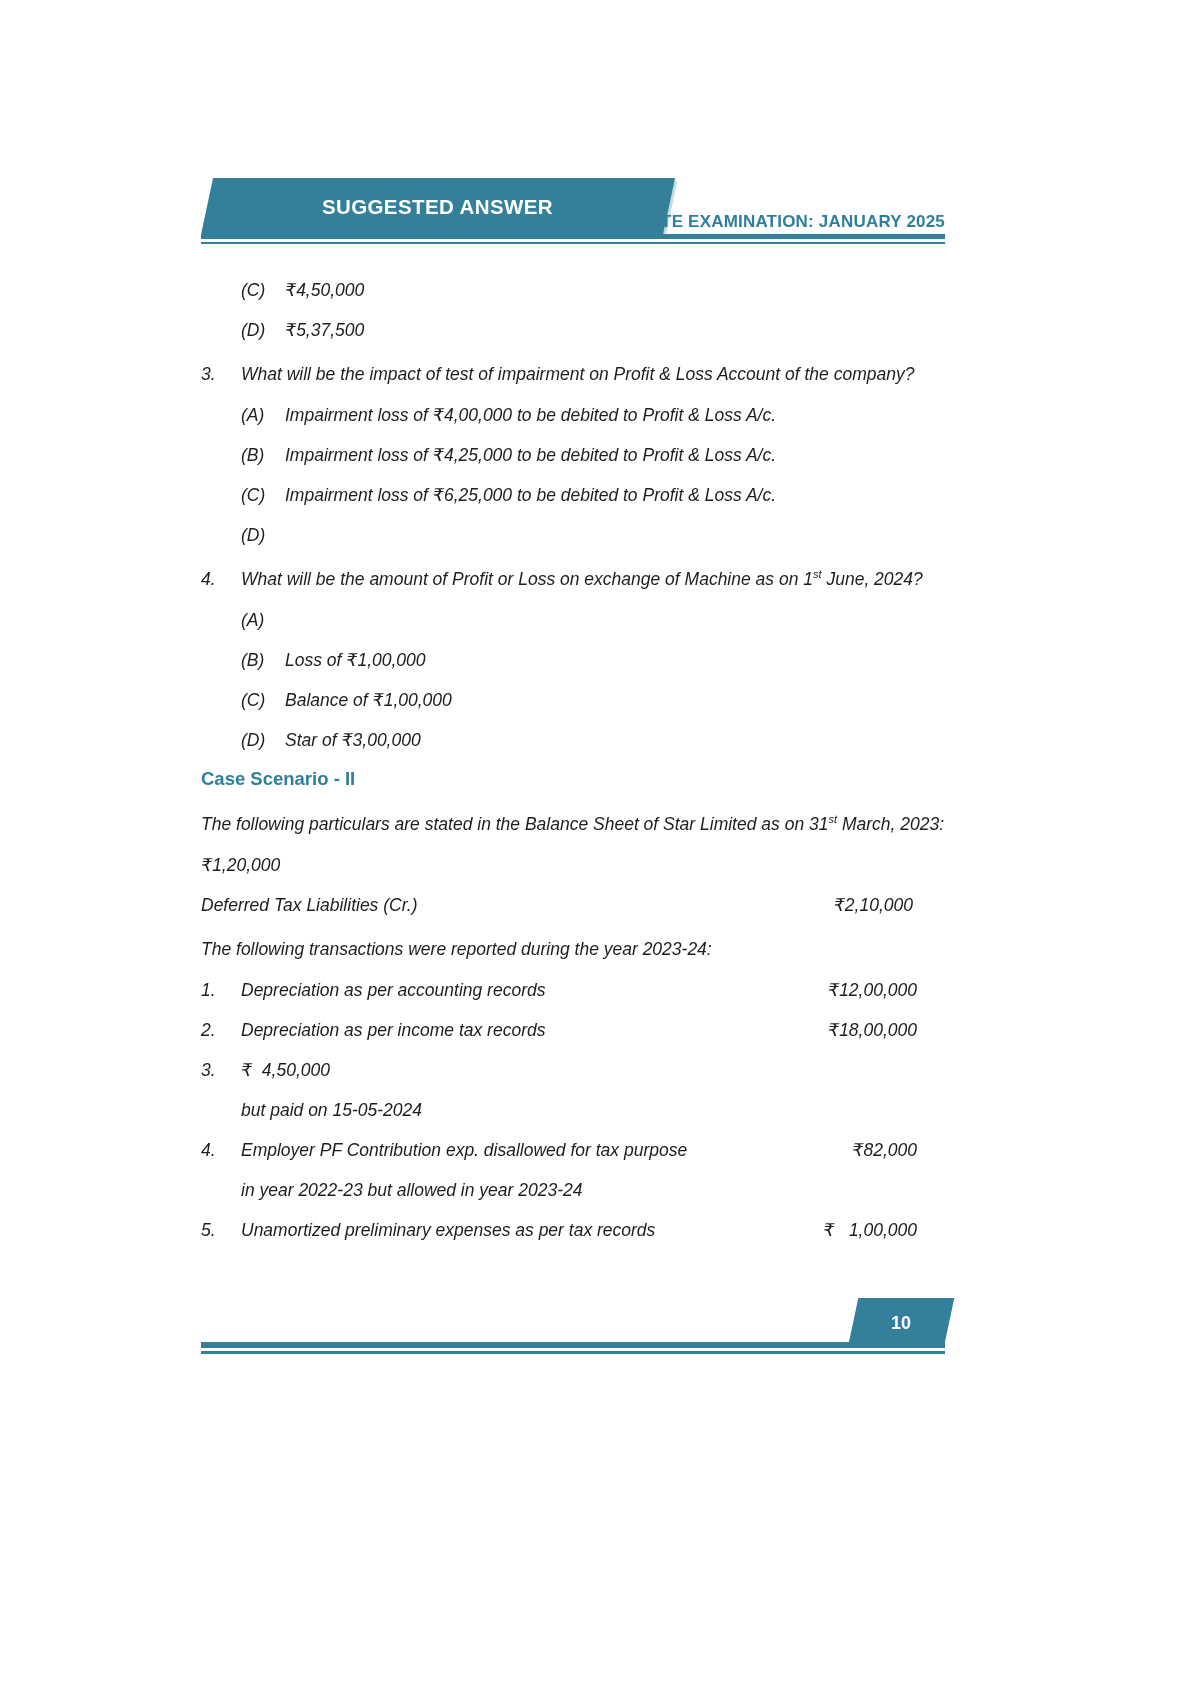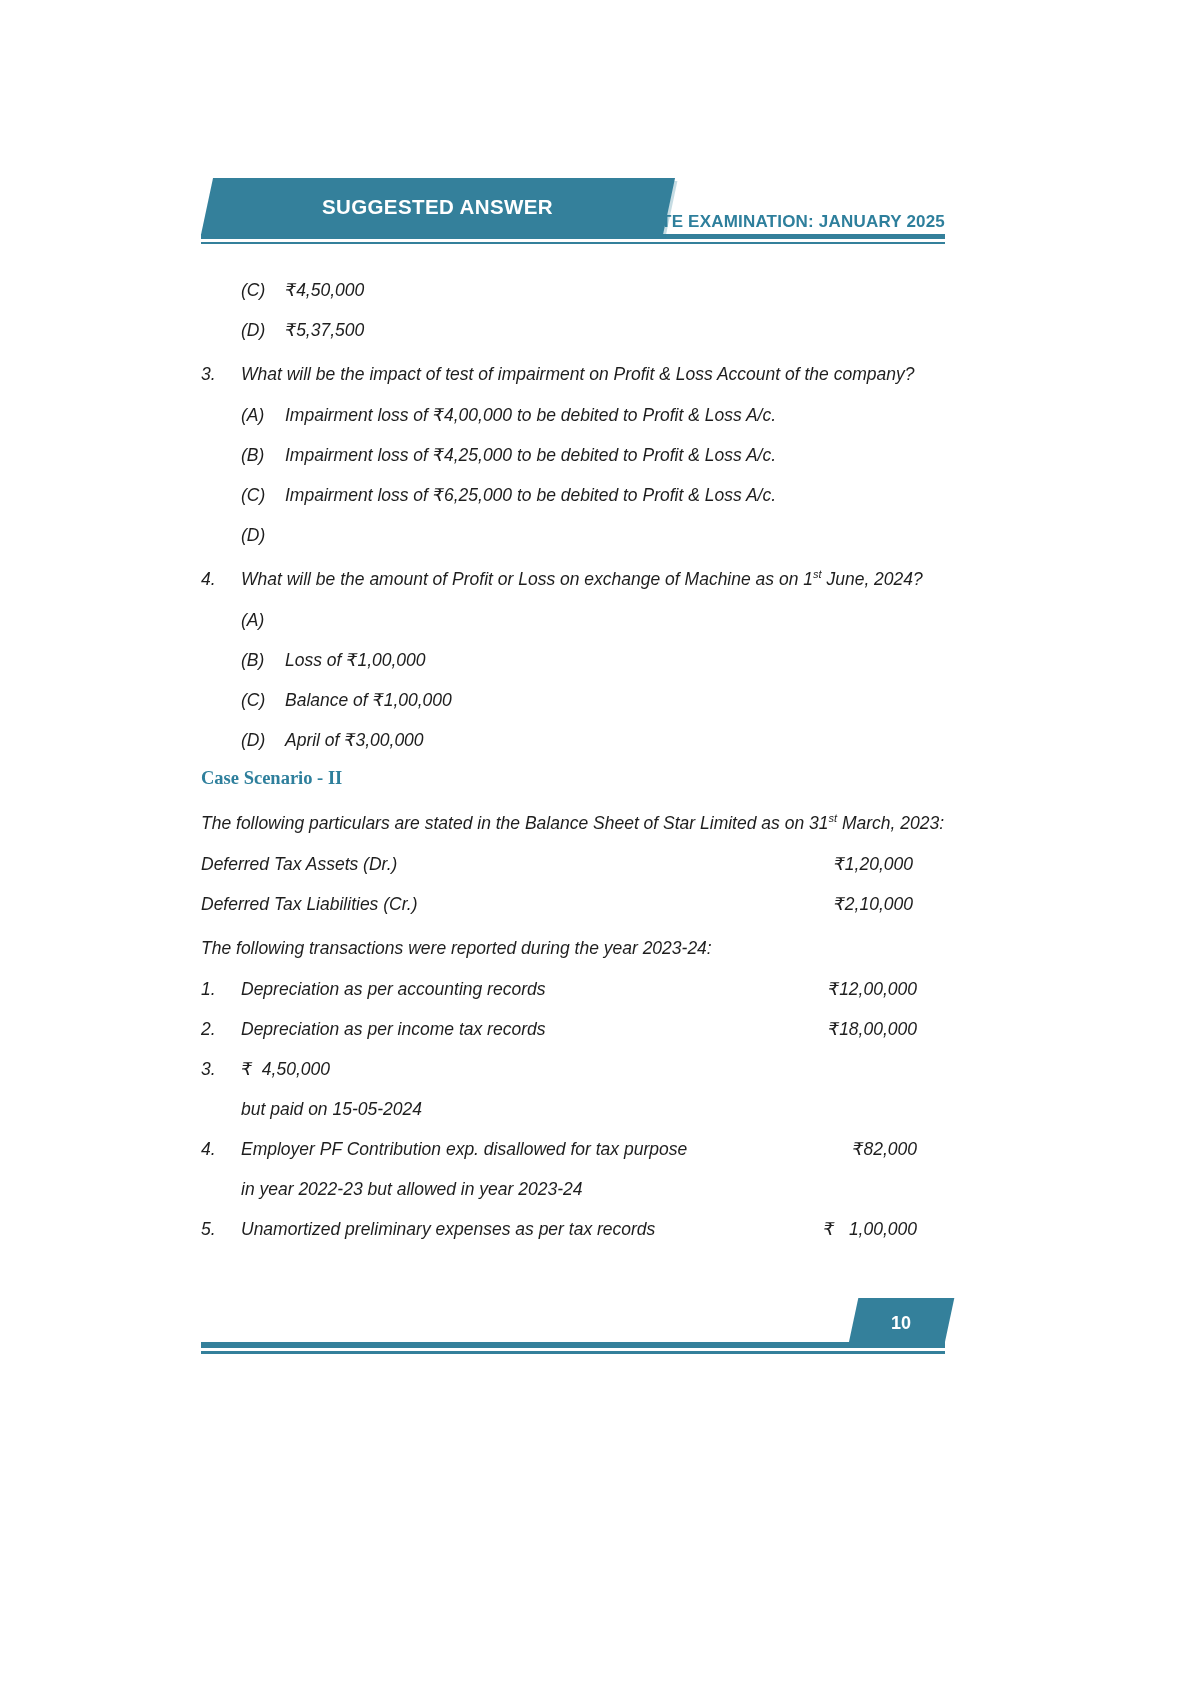--- a/index.html
+++ b/index.html
@@ -28,21 +28,21 @@
   .q-num{flex:none;width:40px;line-height:32px;}
   .q-text{flex:1;text-align:justify;line-height:32px;}
   .para{margin:12px 0 13px 0;text-align:justify;line-height:32px;}
   .kv{display:flex;margin-bottom:15px;padding-right:32px;line-height:25px;}
   .kv-label{flex:1;}
   .amount{white-space:pre;}
   .trans{display:flex;margin-bottom:15px;padding-right:28px;line-height:25px;}
   .trans-num{flex:none;width:40px;}
   .trans-text{flex:1;padding-right:10px;}
   .trans-cont{padding-left:40px;margin-bottom:15px;line-height:25px;}
-  .case-heading{font-style:normal;font-weight:bold;color:#2E7F9C;font-size:18.5px;margin:10px 0 18px 0;font-family:Liberation Serif, serif;}
+  .case-heading{font-style:normal;font-weight:bold;color:#2E7F9C;font-size:18.5px;margin:10px 0 18px 0;}
   sup{font-size:11px;line-height:0;}
 
   
   .footer{position:absolute;left:201px;top:1292px;width:744px;height:66px;font-style:normal;}
   .footer-rule{position:absolute;left:0;right:0;top:50px;height:3px;
     border-top:6px solid #34809B;border-bottom:3px solid #34809B;background:#ffffff;z-index:1;}
   .badge{position:absolute;right:-4px;top:6px;width:96px;height:50px;background:#34809B;
     transform:skewX(-12deg);display:flex;align-items:center;justify-content:center;z-index:2;}
   .badge-label{transform:skewX(12deg);color:#ffffff;font-weight:bold;font-size:18px;}
 </style>
@@ -99,29 +99,28 @@
     <div class="opt">
       <span class="opt-label">(B)</span>
       <span class="opt-text">Loss of ₹1,00,000</span>
     </div>
     <div class="opt">
       <span class="opt-label">(C)</span>
       <span class="opt-text">Balance of ₹1,00,000</span>
     </div>
     <div class="opt">
       <span class="opt-label">(D)</span>
-      <span class="opt-text">April of ₹3,00,000</span>
+      <span class="opt-text">Star of ₹3,00,000</span>
     </div>
 
     <div class="case-heading">Case Scenario - II</div>
 
     <p class="para"><span>The following particulars are stated in the Balance Sheet of Star Limited as on 31</span><sup>st</sup><span> March, 2023:</span></p>
 
     <div class="kv">
-      <span class="kv-label">Deferred Tax Assets (Dr.)</span>
       <span class="amount">₹1,20,000</span>
     </div>
     <div class="kv">
       <span class="kv-label">Deferred Tax Liabilities (Cr.)</span>
       <span class="amount">₹2,10,000</span>
     </div>
 
     <p class="para">The following transactions were reported during the year 2023-24:</p>
 
     <div class="trans">

